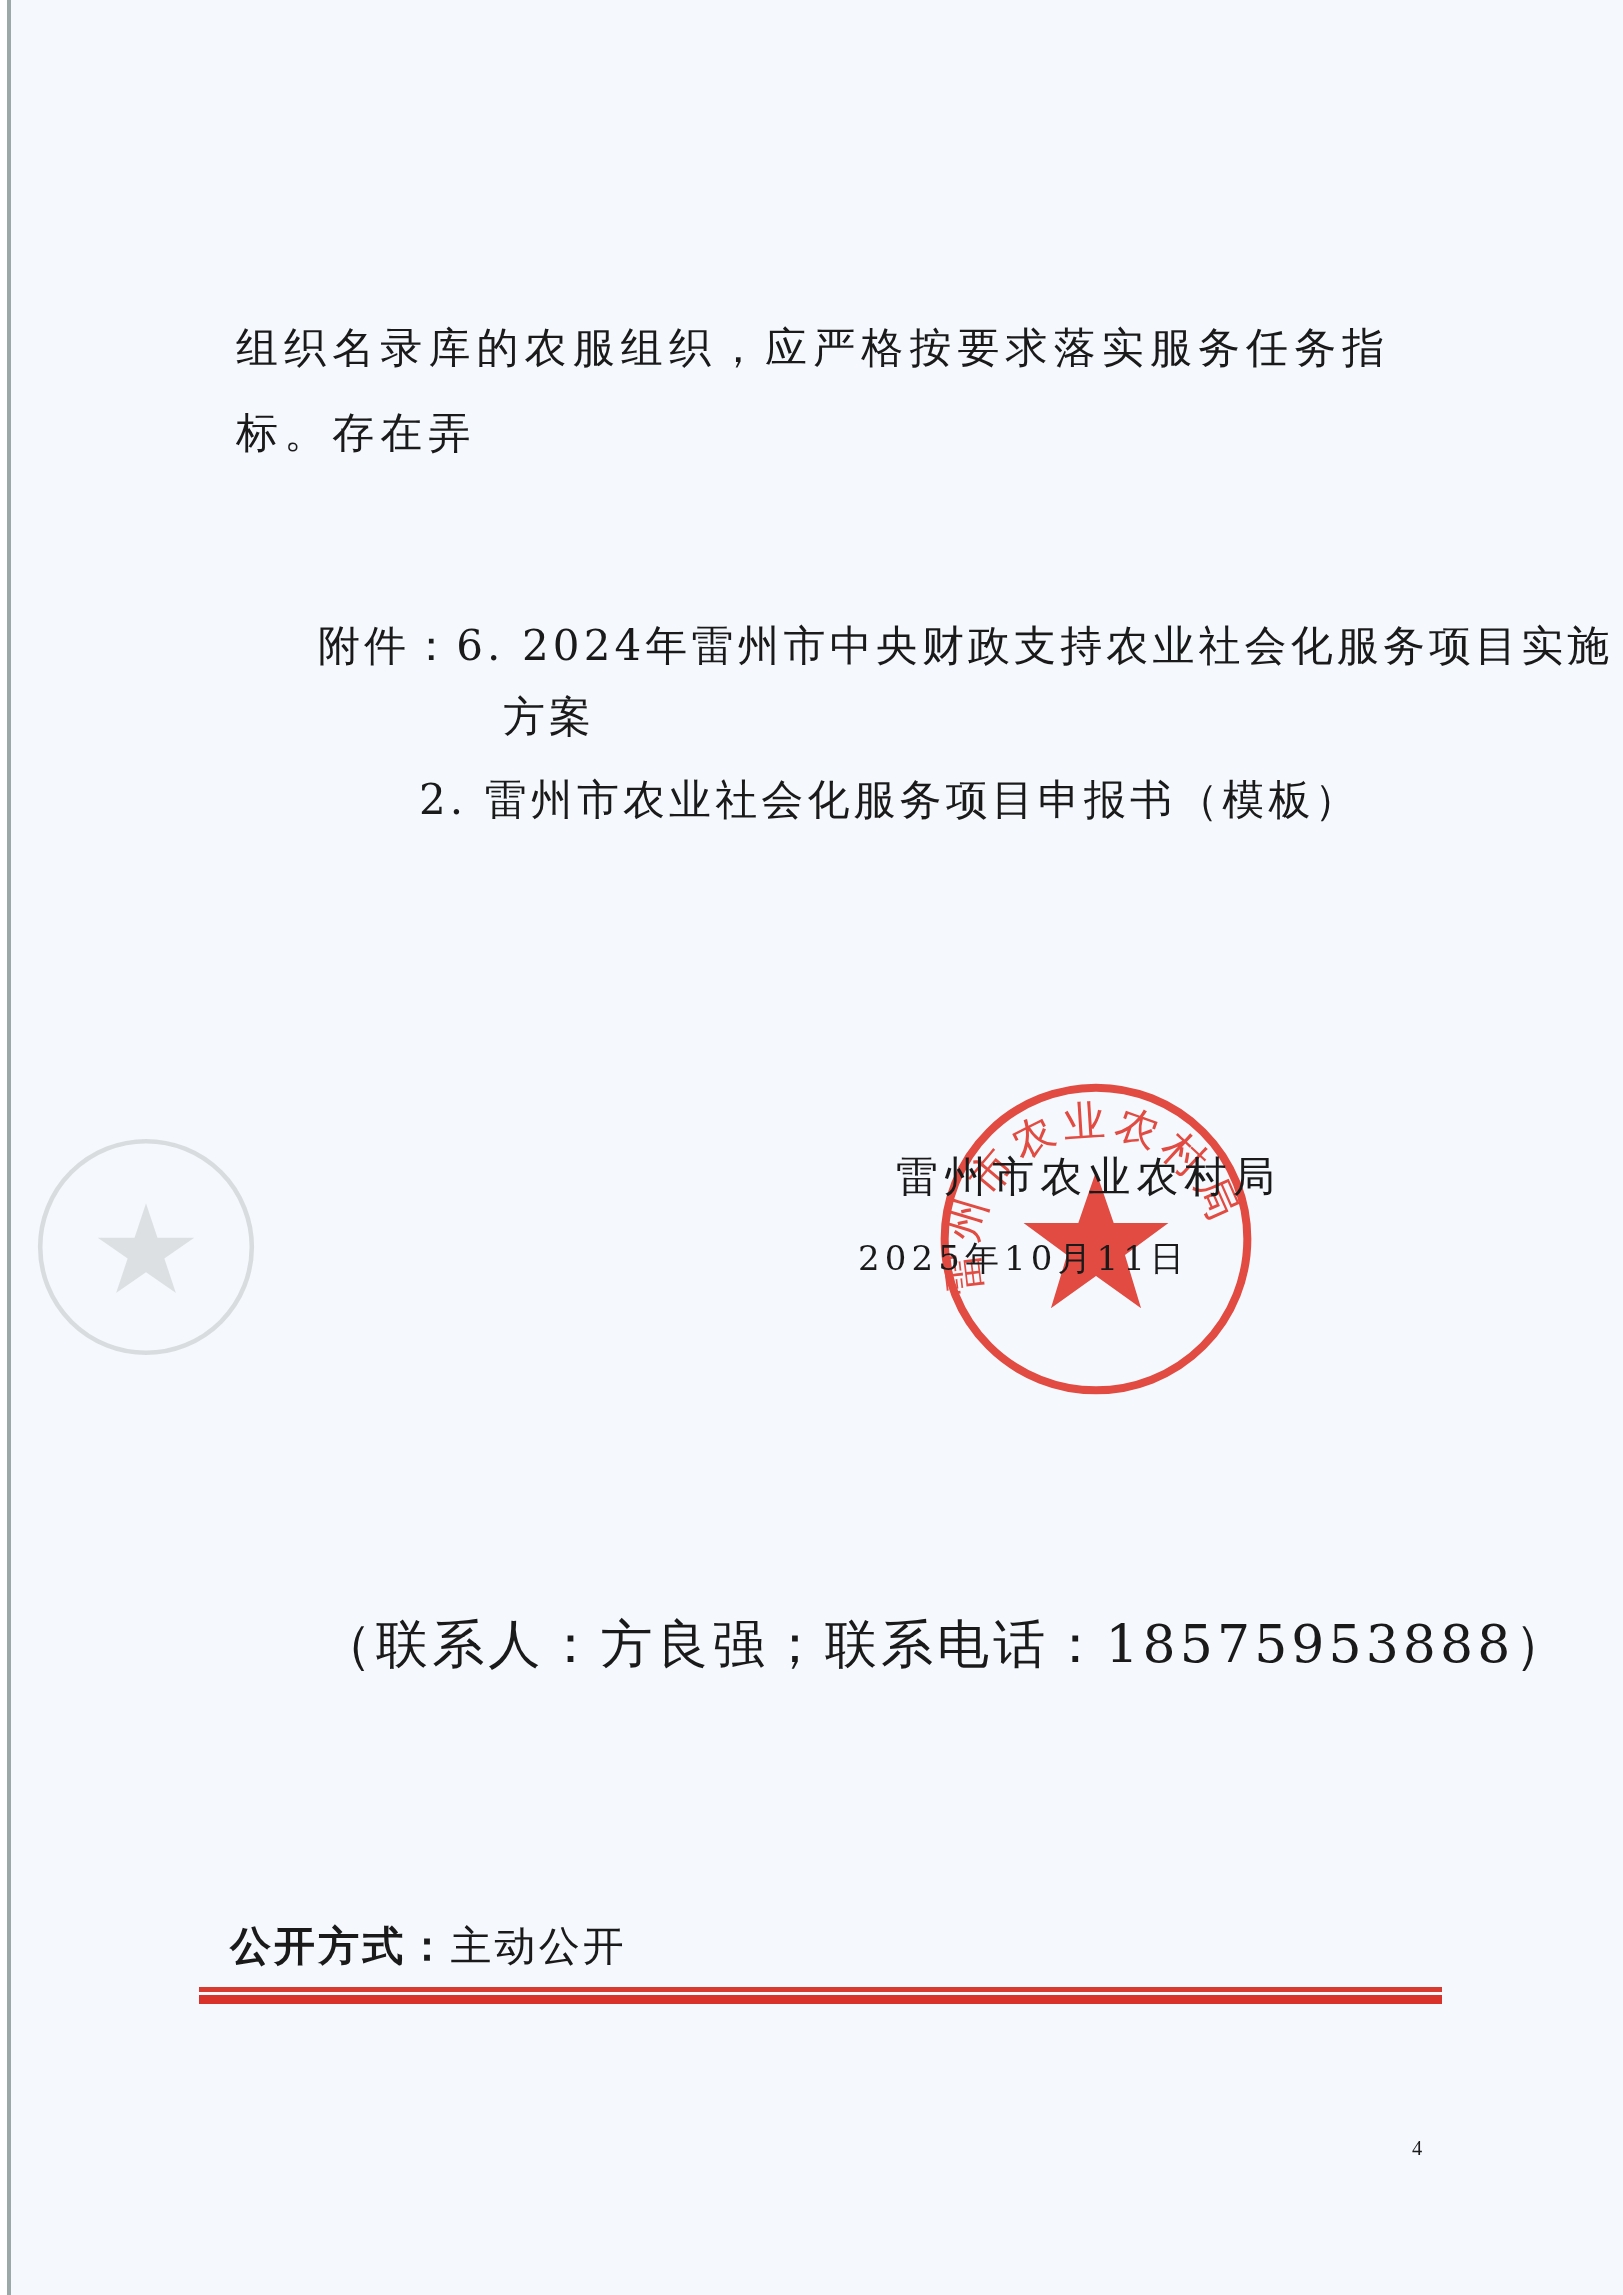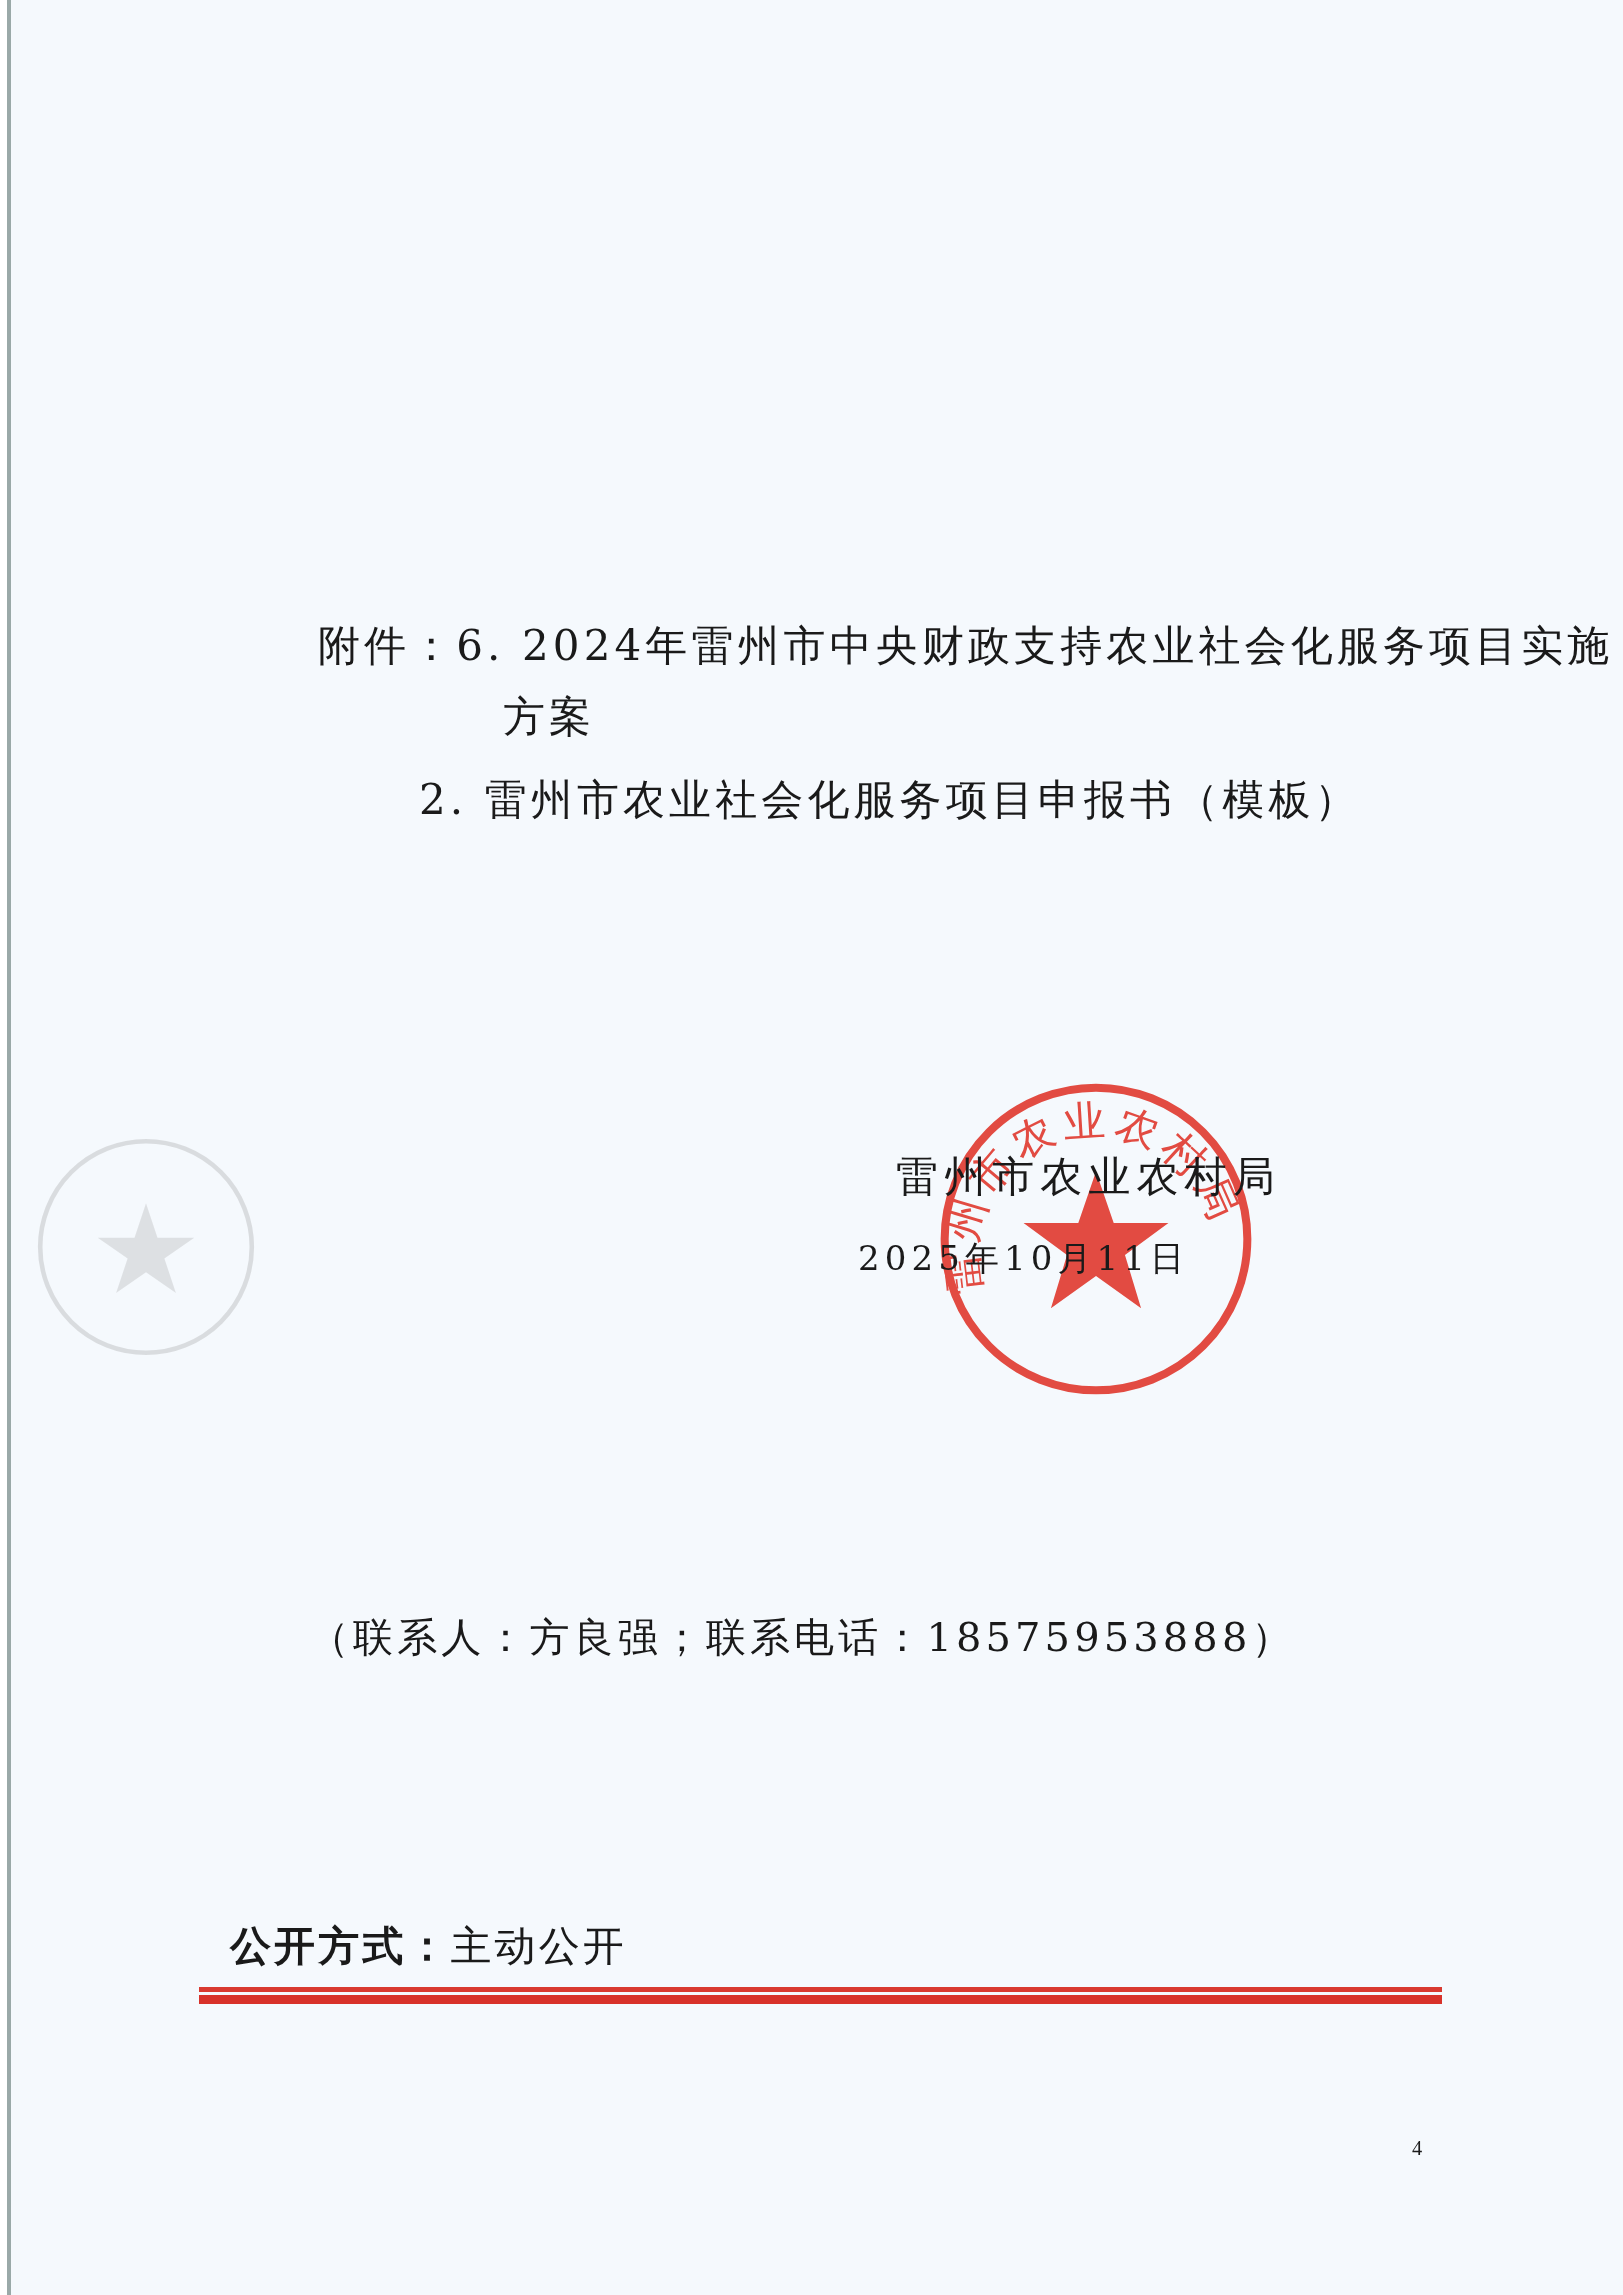--- a/index.html
+++ b/index.html
@@ -30,34 +30,35 @@
   .a2 { left: 419px; top: 772px; }
   .sign-org { position: absolute; left: 896px; top: 1149px; font-size: 42px; letter-spacing: 6.1px; white-space: nowrap; z-index: 3; }
   .sign-date { position: absolute; left: 858px; top: 1236px; font-size: 34px; letter-spacing: 5.1px; white-space: nowrap; z-index: 3; }
   .stamp {
     position: absolute; left: 935px; top: 1078px; width: 322px; height: 322px;
     z-index: 2; opacity: 0.9;
   }
   .stamp-faded {
     position: absolute; left: 31px; top: 1132px; width: 230px; height: 230px; opacity: 0.25;
   }
-  .contact { position: absolute; left: 309px; top: 1610px; font-size: 40px; letter-spacing: 4.1px; white-space: nowrap; }
+  .contact { position: absolute; left: 320px; top: 1610px; font-size: 52px; letter-spacing: 4.1px; white-space: nowrap; }
   .public { position: absolute; left: 230px; top: 1919px; font-size: 41px; letter-spacing: 3.1px; white-space: nowrap; }
   .public .label { font-family: Liberation Serif, serif; font-weight: bold; }
   .rule-thin { position: absolute; left: 199px; top: 1987px; width: 1243px; height: 4.6px; background: #d93a30; }
   .rule-thick { position: absolute; left: 199px; top: 1995px; width: 1243px; height: 9.2px; background: #d8322a; }
   .page-num { position: absolute; left: 1412px; top: 2137px; font-size: 20.4px; font-family: "Liberation Serif", serif; }
 </style>
 </head>
 <body>
 
 <div class="left-edge"></div>
 <div class="left-rule"></div>
 
 <div class="para p1">
+  <div>组织名录库的农服组织，应严格按要求落实服务任务指标。存在弄</div>
 </div>
 
 <div class="attach a1">附件：6. 2024年雷州市中央财政支持农业社会化服务项目实施</div>
 <div class="attach a1b">方案</div>
 <div class="attach a2">2. 雷州市农业社会化服务项目申报书（模板）</div>
 
 <svg class="stamp-faded" viewBox="0 0 200 200">
   <circle cx="100" cy="100" r="92" fill="none" stroke="#8a8a8a" stroke-width="4"></circle>
   <polygon points="100,62 110,92 142,92 116,110 126,140 100,122 74,140 84,110 58,92 90,92" fill="#9a9a9a"></polygon>
 </svg>

